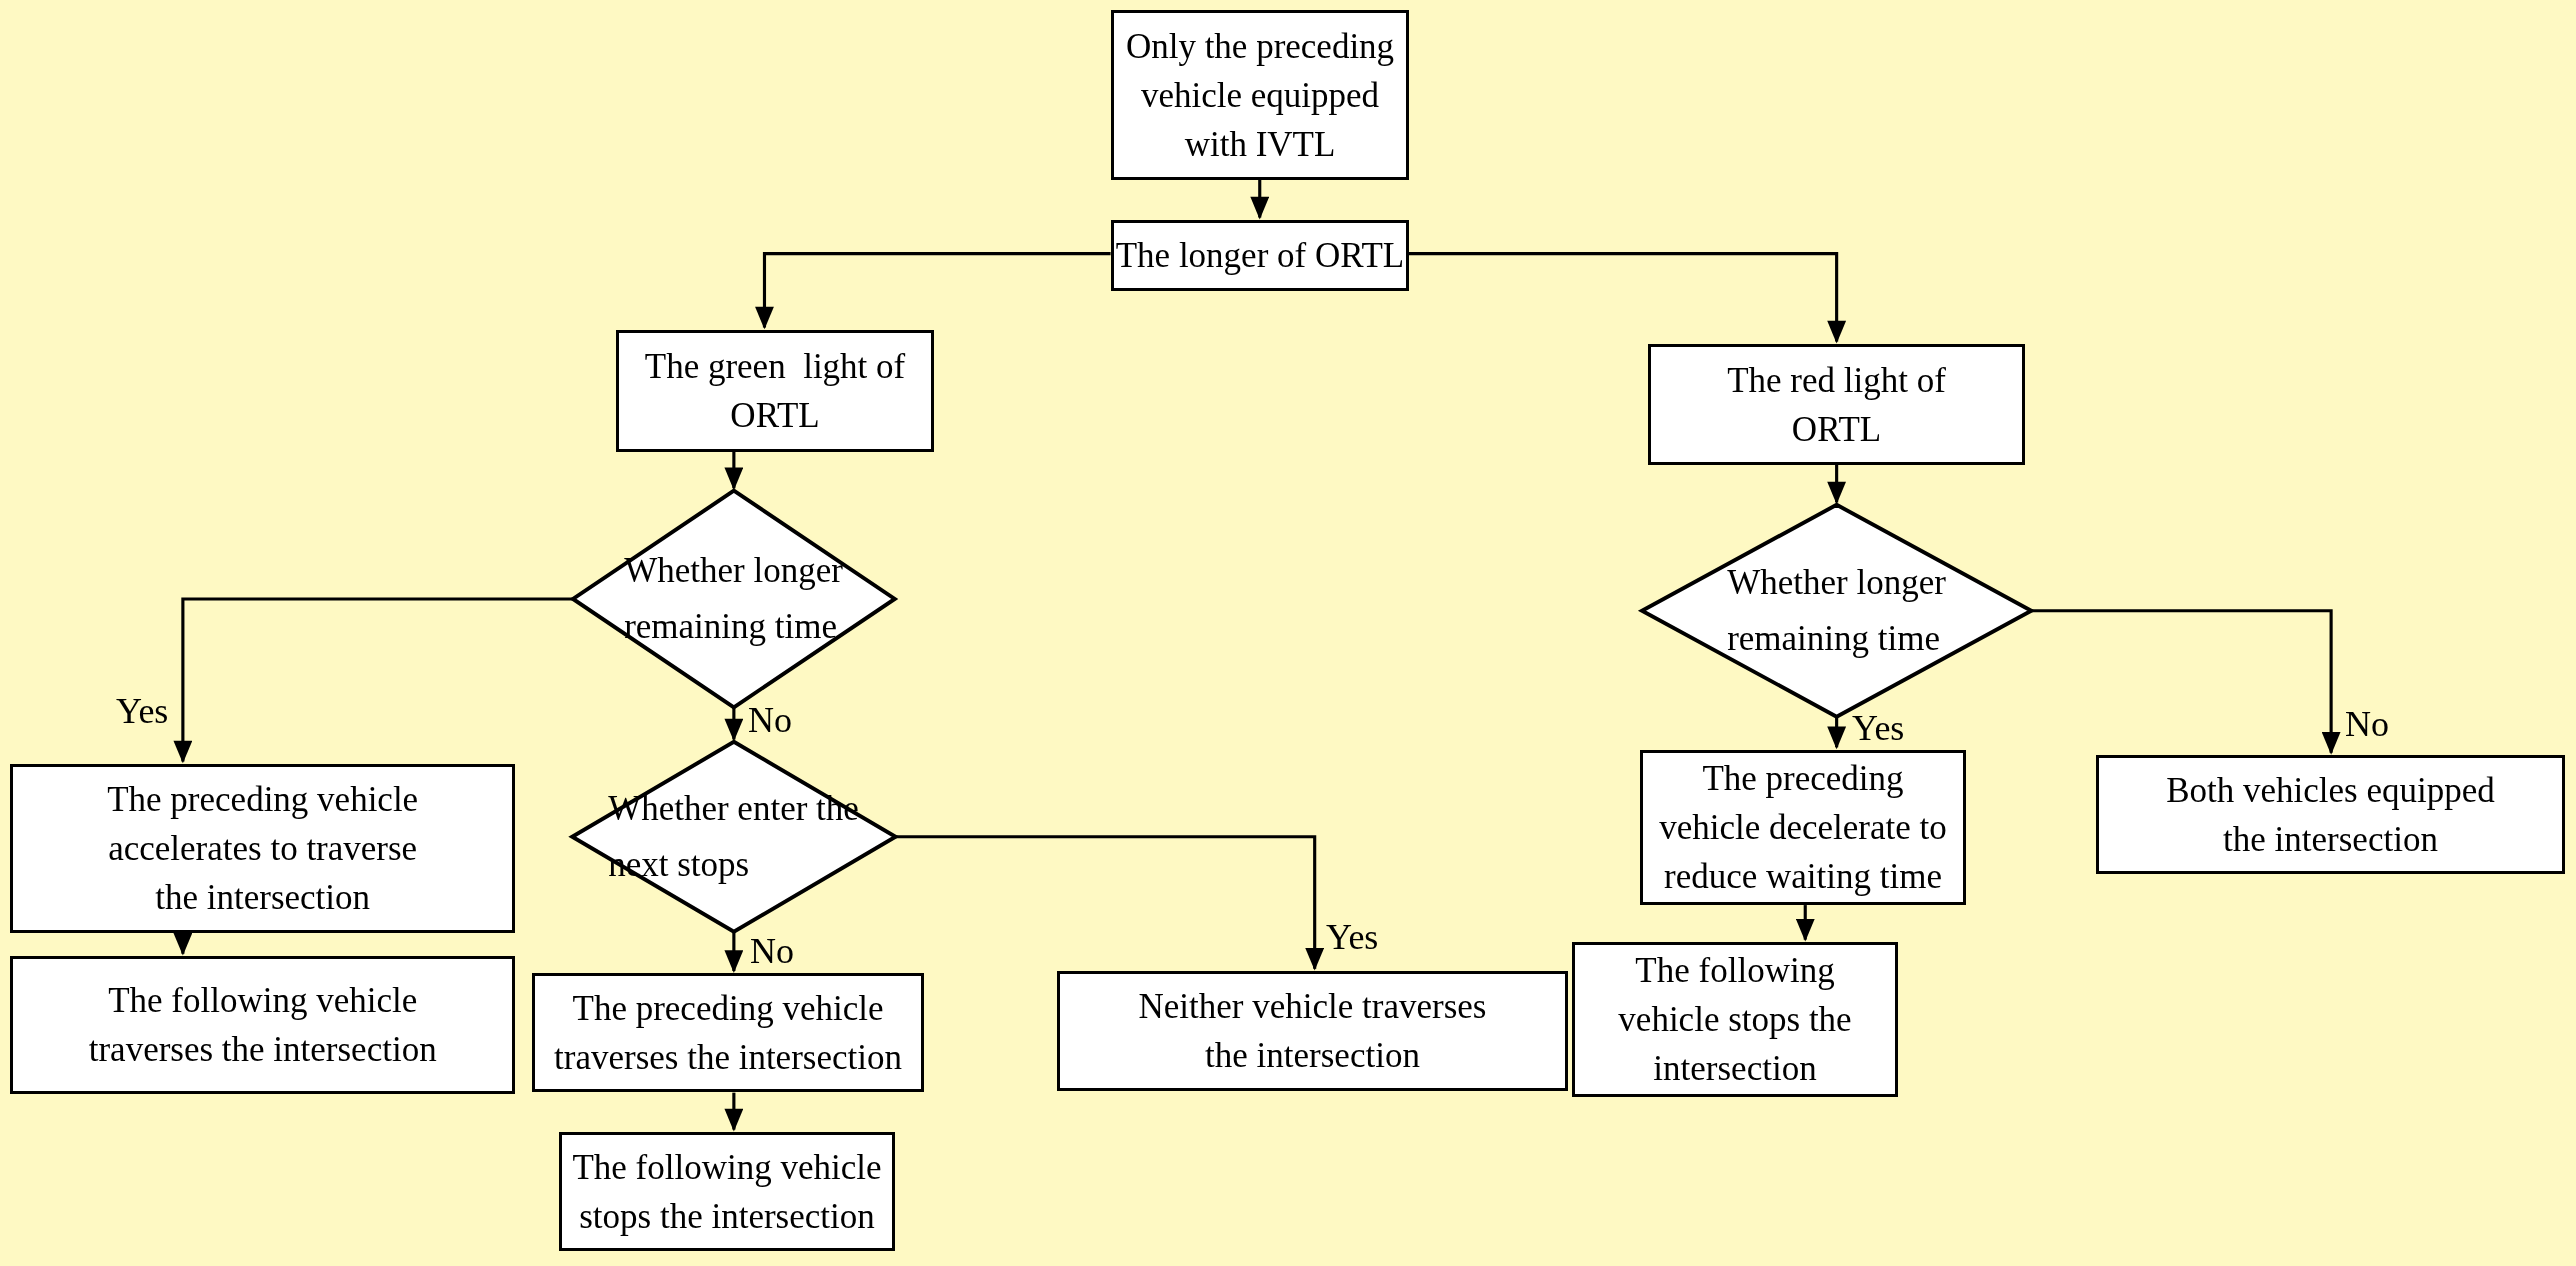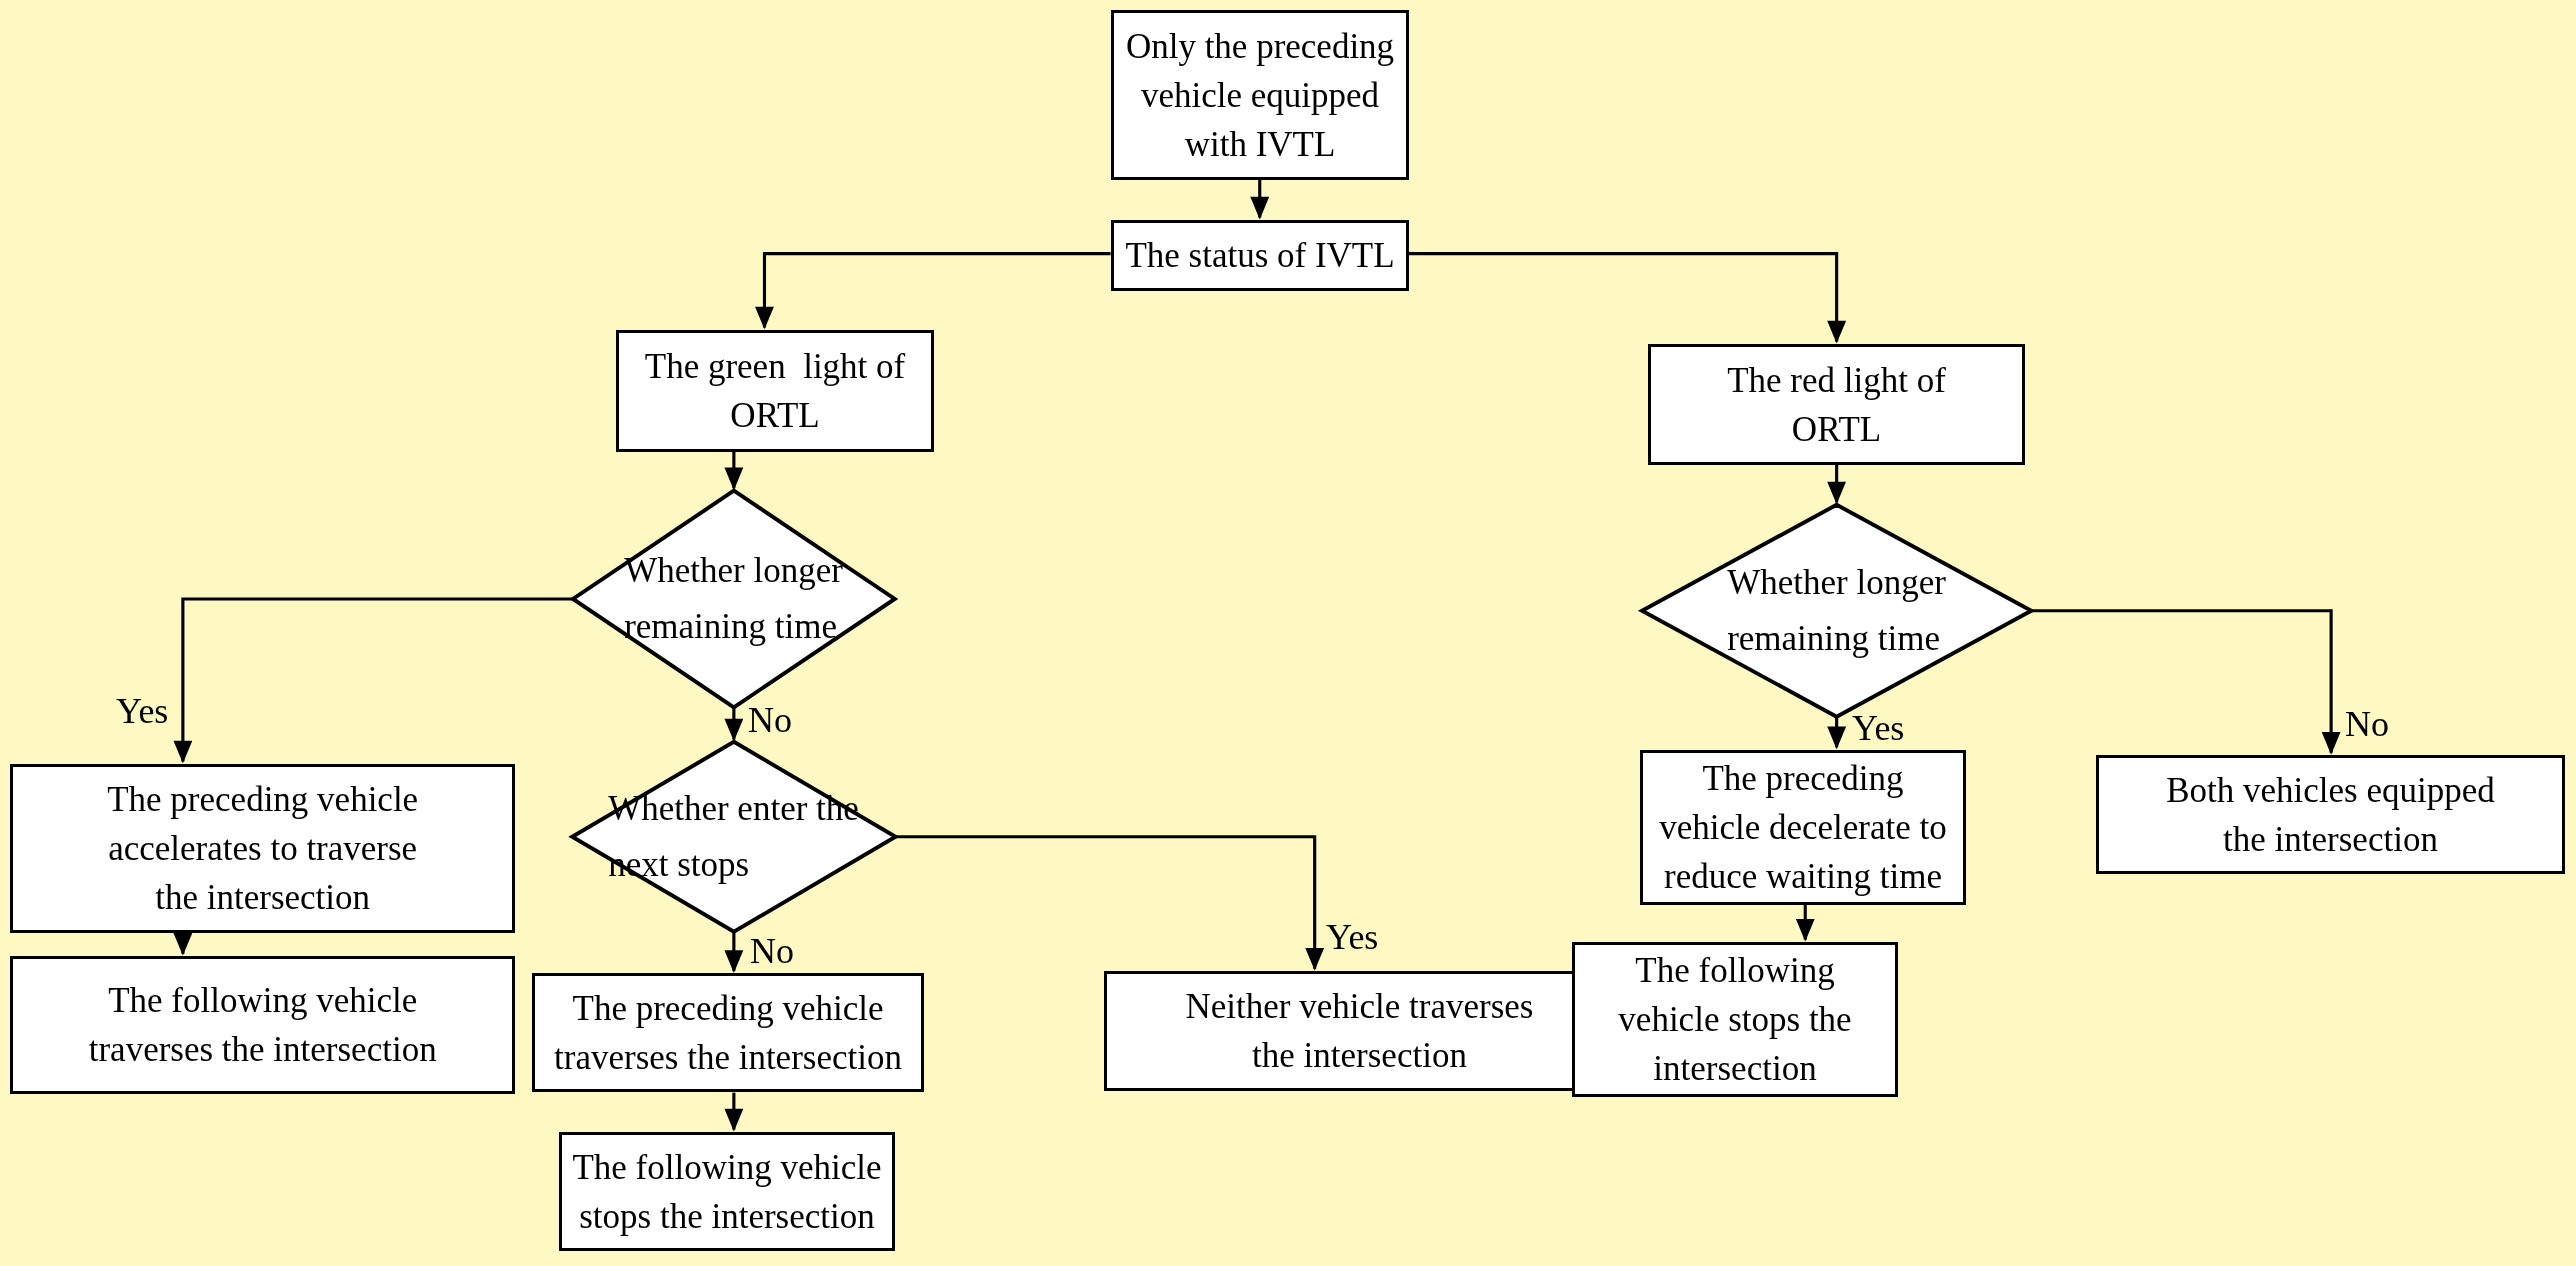--- a/index.html
+++ b/index.html
@@ -63,39 +63,39 @@
 
     <polygon points="935,625 1140,763 935,901 730,763" fill="#ffffff" stroke="#000000" stroke-width="5"></polygon>
     <polygon points="935,945 1141,1066 935,1187 729,1066" fill="#ffffff" stroke="#000000" stroke-width="5"></polygon>
     <polygon points="2340,643 2588,778 2340,913 2092,778" fill="#ffffff" stroke="#000000" stroke-width="5"></polygon>
   </svg>
 
   <div class="node" style="left:1111px;top:10.2px;width:298px;height:170px;">Only the preceding
 vehicle equipped
 with IVTL</div>
 
-  <div class="node" style="left:1111px;top:220px;width:298px;height:71px;">The status of IVTL</div>
+  <div class="node" style="left:1111px;top:220px;width:298px;height:71px;">The longer of ORTL</div>
 
   <div class="node" style="left:581px;top:330px;width:318px;height:122px;margin-left:35px;">The green&nbsp; light of
 ORTL</div>
 
   <div class="node" style="left:10.2px;top:764px;width:505px;height:169px;">The preceding vehicle
 accelerates to traverse
 the intersection</div>
 
   <div class="node" style="left:10.2px;top:956px;width:505px;height:138px;">The following vehicle
 traverses the intersection</div>
 
   <div class="node" style="left:532px;top:973px;width:392px;height:119px;">The preceding vehicle
 traverses the intersection</div>
 
   <div class="node" style="left:559px;top:1132px;width:336px;height:119px;">The following vehicle
 stops the intersection</div>
 
-  <div class="node" style="left:1104px;top:971px;width:511px;height:120px;">Neither vehicle traverses
+  <div class="node" style="left:1057px;top:971px;width:511px;height:120px;">Neither vehicle traverses
 the intersection</div>
 
   <div class="node" style="left:1648px;top:344px;width:377px;height:121px;">The red light of
 ORTL</div>
 
   <div class="node" style="left:1640px;top:750px;width:326px;height:155px;">The preceding
 vehicle decelerate to
 reduce waiting time</div>
 
   <div class="node" style="left:1572px;top:942px;width:326px;height:155px;">The following

